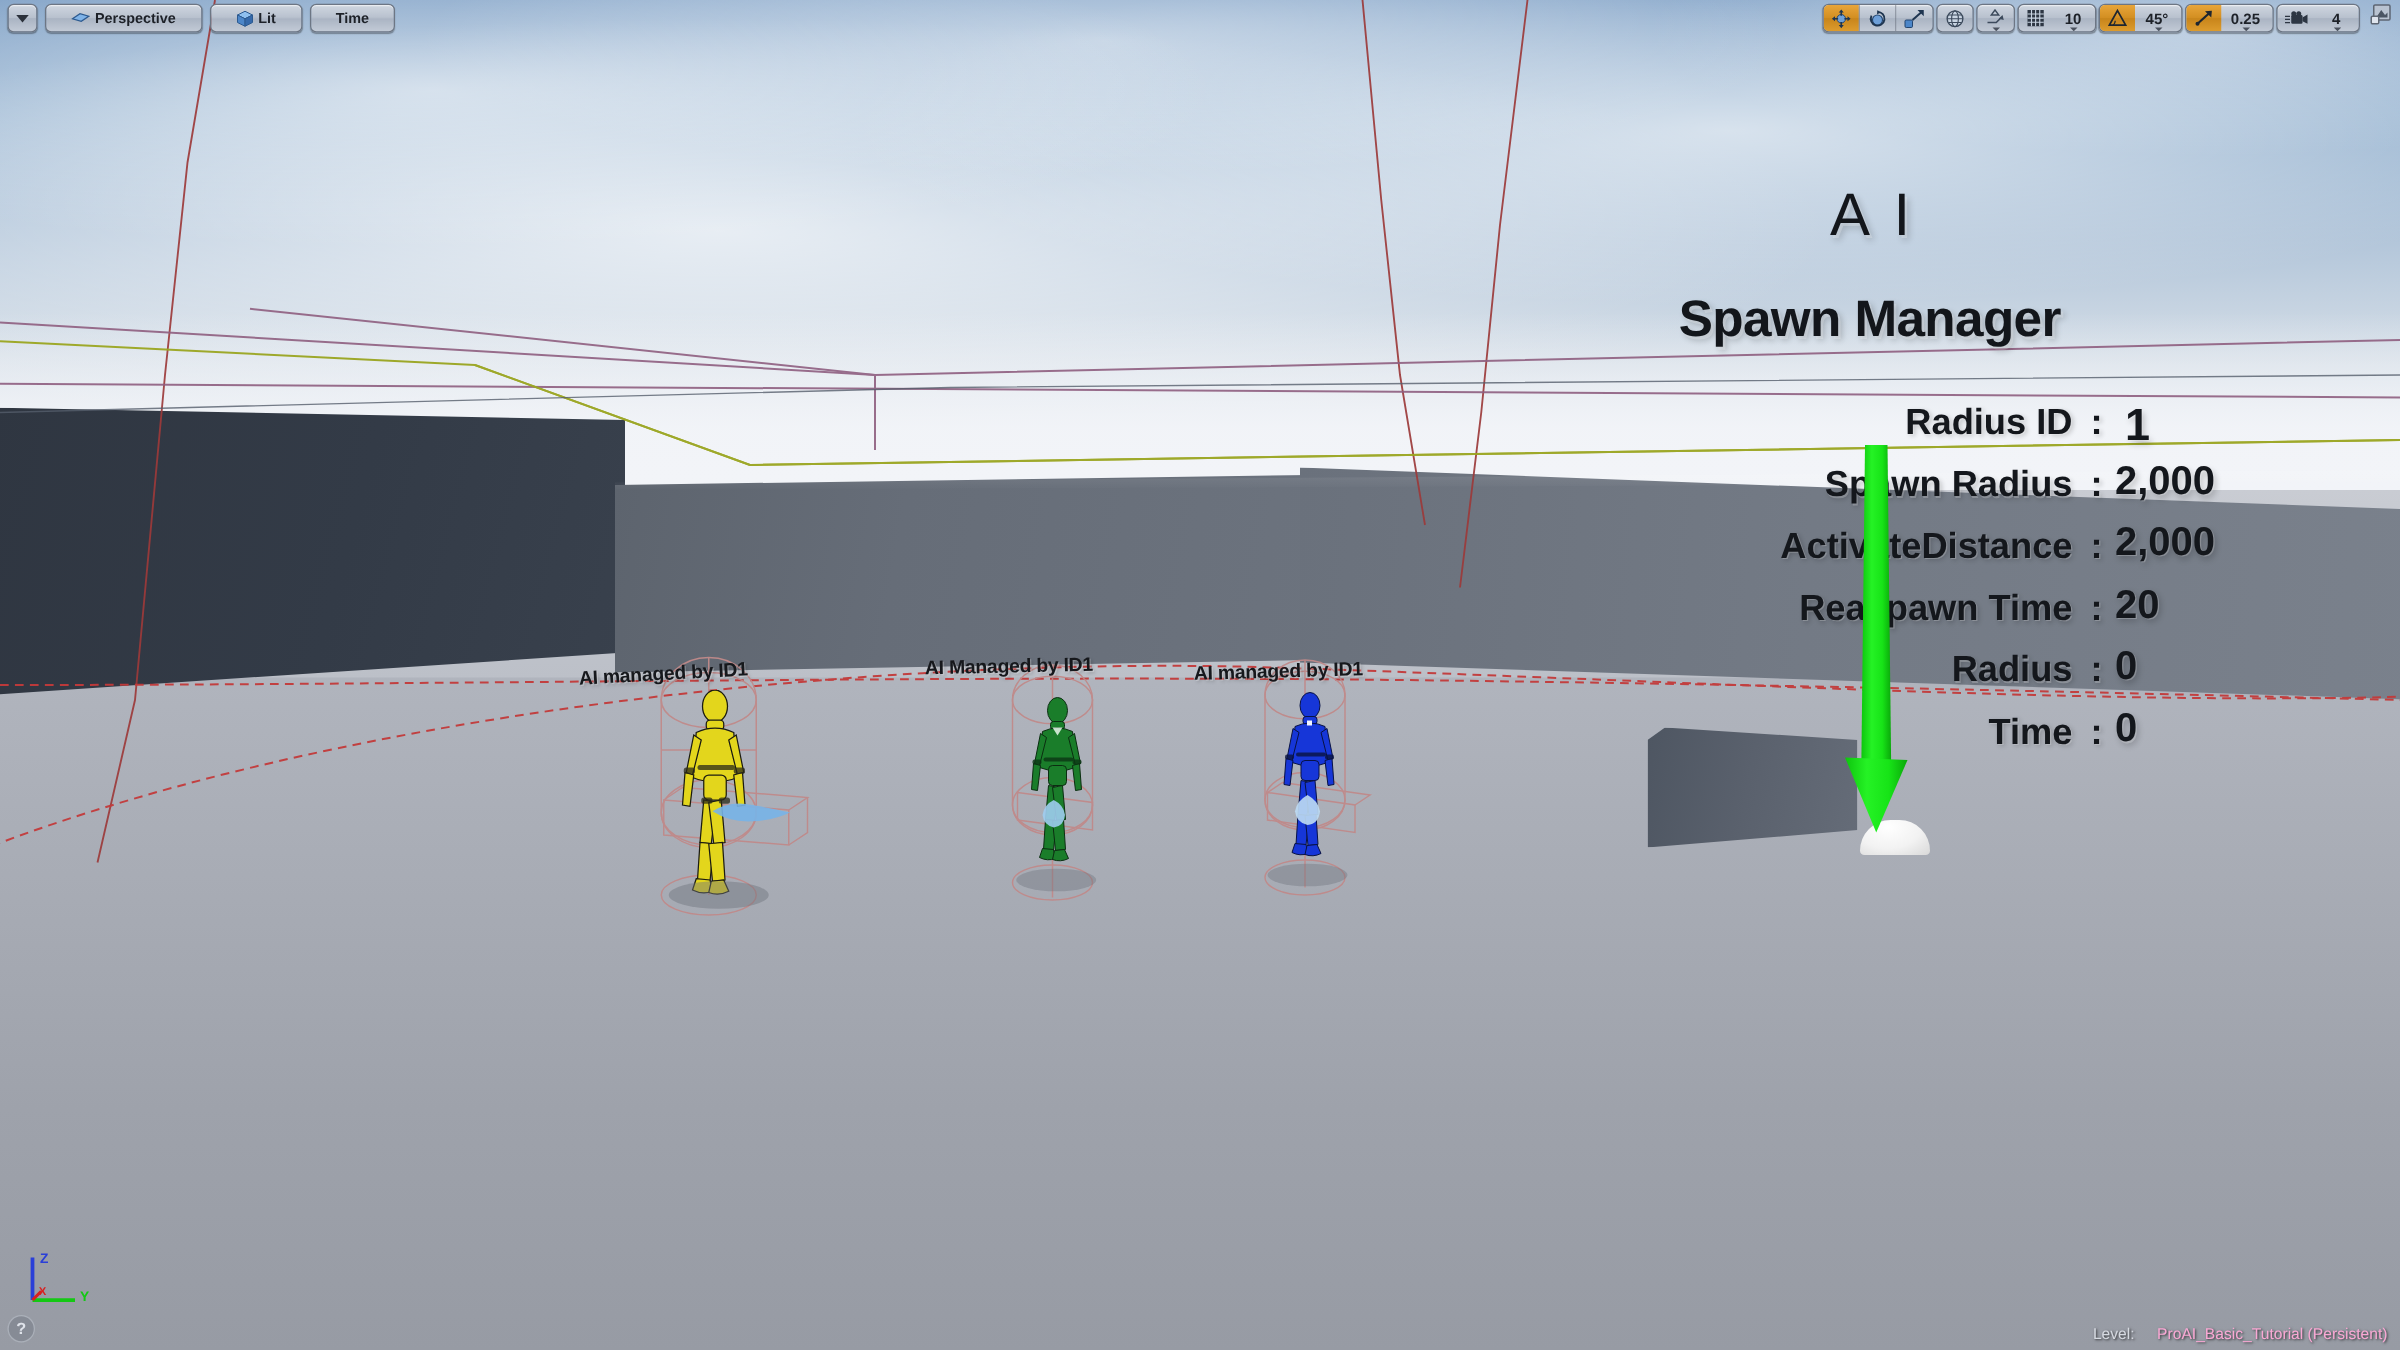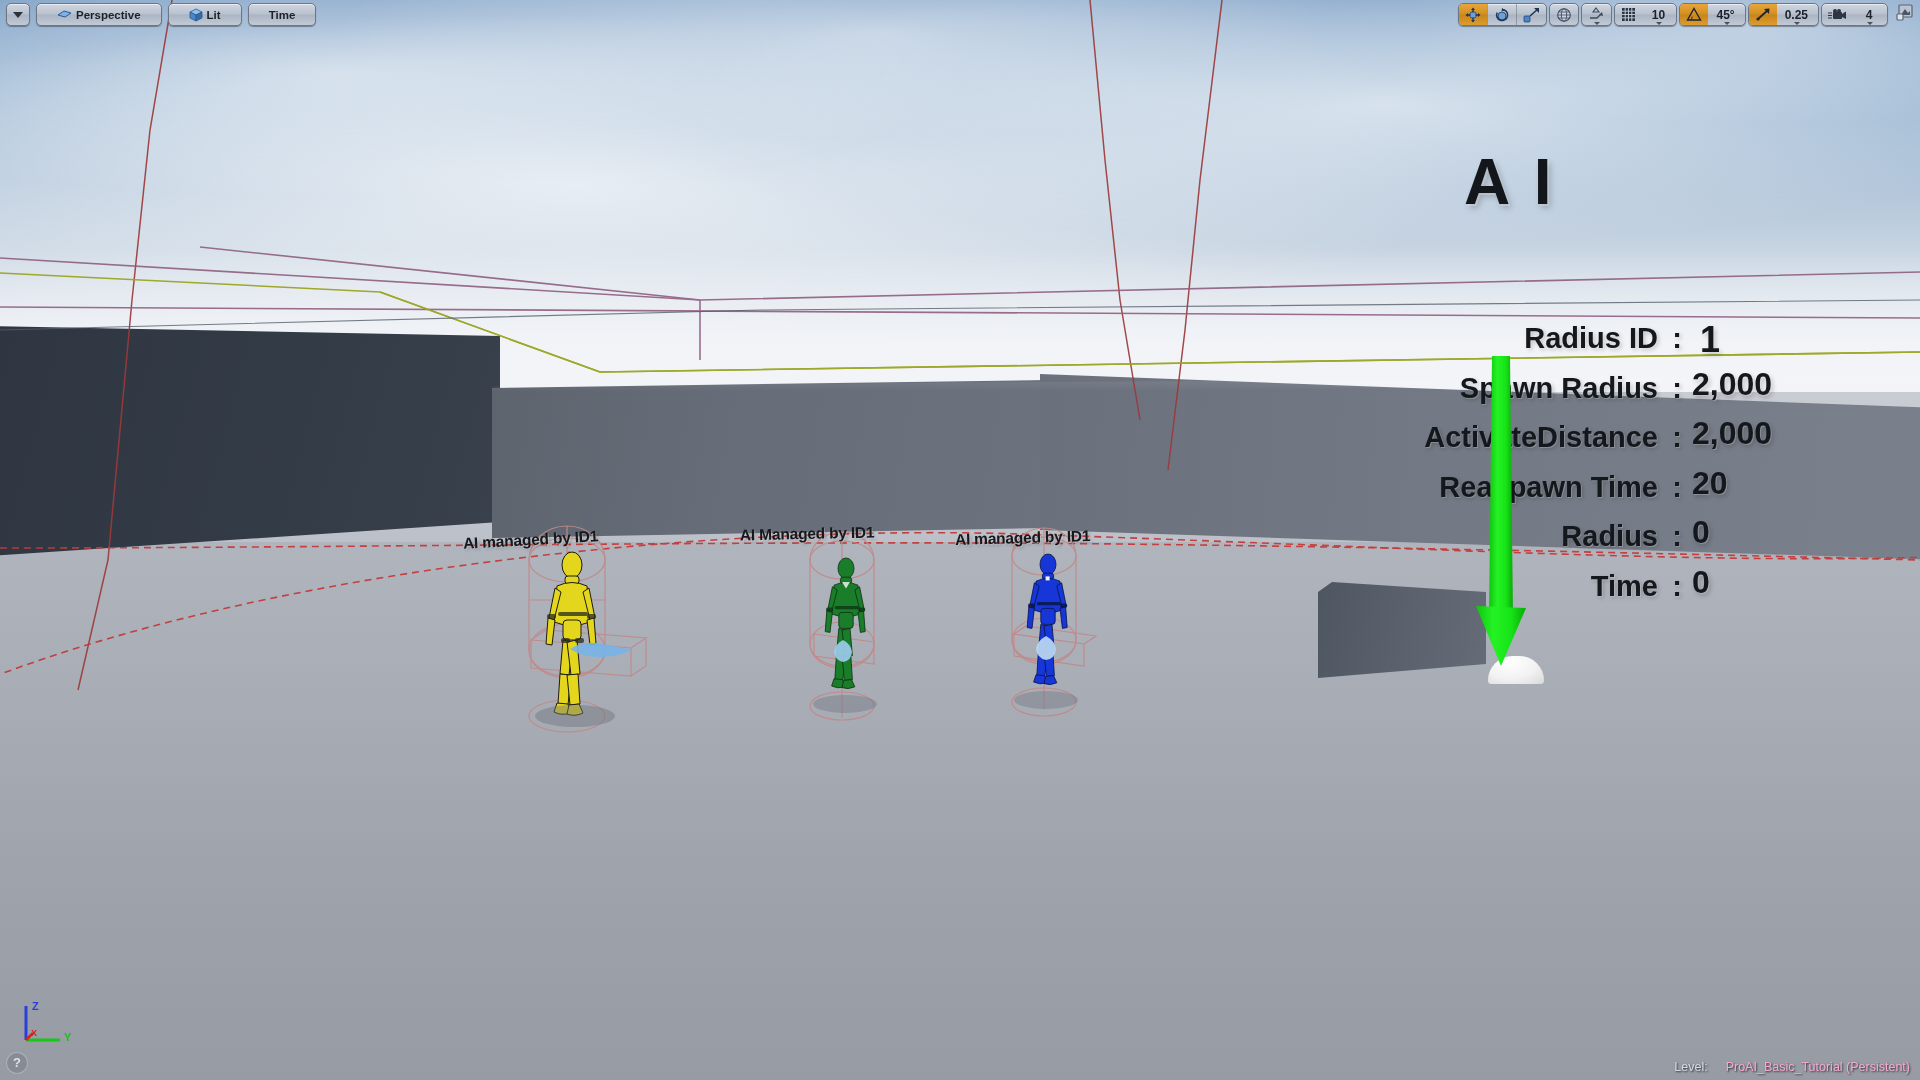--- a/index.html
+++ b/index.html
@@ -69,21 +69,21 @@
     position:absolute; color:#16181c; font-weight:bold;
     text-shadow:1px 1px 0 rgba(255,255,255,.25), 2px 2px 3px rgba(0,0,0,.18);
     white-space:nowrap; letter-spacing:-.2px;
   }
   .ai-label { font-size:15.5px; }
   #ai-label-0 { left:463px; top:531px; transform:rotate(-3.2deg); }
   #ai-label-1 { left:740px; top:525px; transform:rotate(-1.2deg); }
   #ai-label-2 { left:955px; top:529px; transform:rotate(-1.6deg); }
 
   .panel-title-1 {
-    position:absolute; left:1464px; top:145px; font-size:64px; font-weight:bold;
+    position:absolute; left:1464px; top:145px; font-size:48px; font-weight:normal;
     letter-spacing:4px; color:#13161b;
     text-shadow:2px 2px 0 rgba(255,255,255,.22), 3px 4px 6px rgba(0,0,0,.22);
   }
   .panel-title-2 {
     position:absolute; left:1343px; top:232px; font-size:41px; font-weight:bold;
     letter-spacing:-.5px; color:#13161b;
     text-shadow:2px 2px 0 rgba(255,255,255,.22), 3px 3px 5px rgba(0,0,0,.22);
   }
 
   .prop-rows { position:absolute; left:1100px; top:322px; width:720px; }
@@ -336,20 +336,21 @@
     <ellipse cx="575" cy="716" rx="40" ry="11" fill="#6e737c" opacity=".45"></ellipse>
     <ellipse cx="845" cy="704" rx="32" ry="9" fill="#6e737c" opacity=".4"></ellipse>
     <ellipse cx="1046" cy="700" rx="32" ry="9" fill="#6e737c" opacity=".4"></ellipse>
   </svg>
 
   <div class="world-text ai-label" id="ai-label-0">AI managed by ID1</div>
   <div class="world-text ai-label" id="ai-label-1">AI Managed by ID1</div>
   <div class="world-text ai-label" id="ai-label-2">AI managed by ID1</div>
 
   <div class="panel-title-1">A I</div>
+  <div class="panel-title-2">Spawn Manager</div>
 
   <div class="prop-rows">
     <div class="prop-row r0">
       <span class="prop-key">Radius ID</span>
       <span class="prop-colon">:</span>
       <span class="prop-val">1</span>
     </div>
     <div class="prop-row">
       <span class="prop-key">Spawn Radius</span>
       <span class="prop-colon">:</span>

